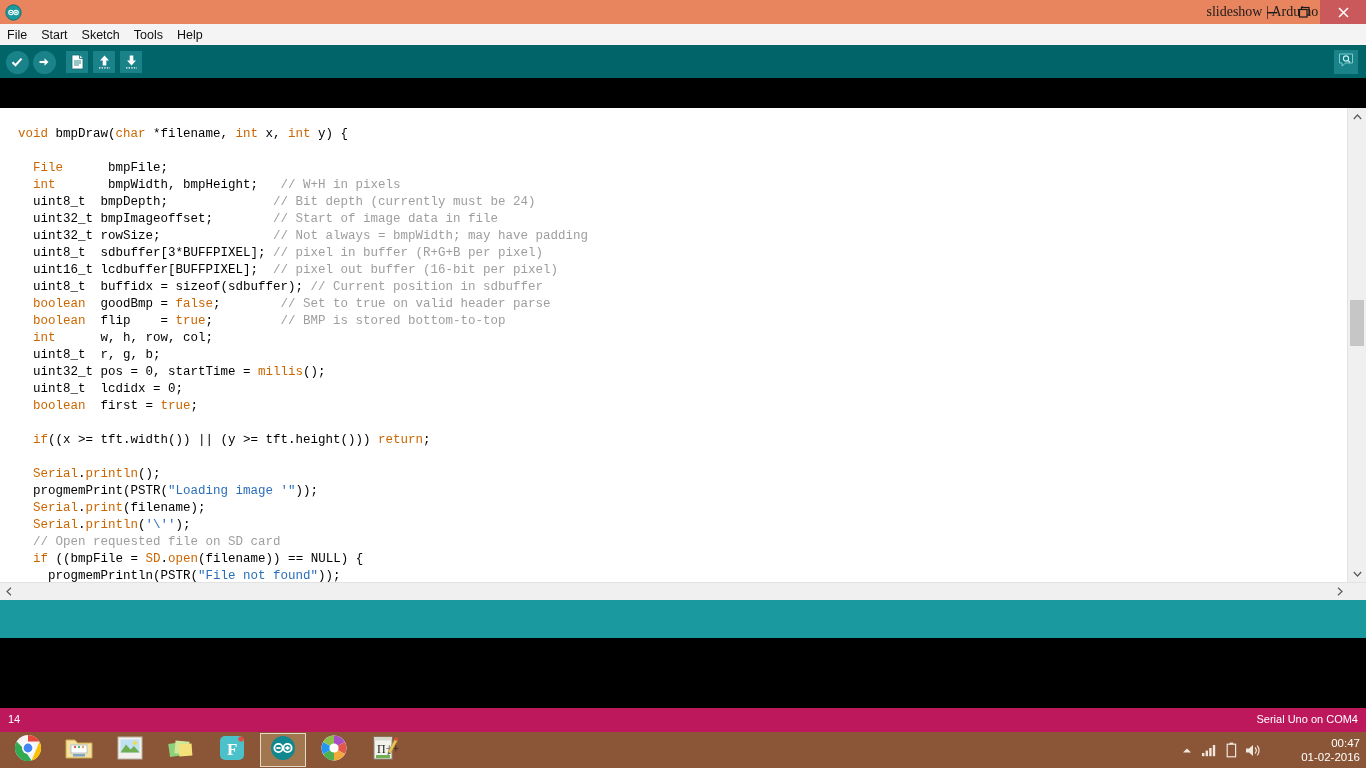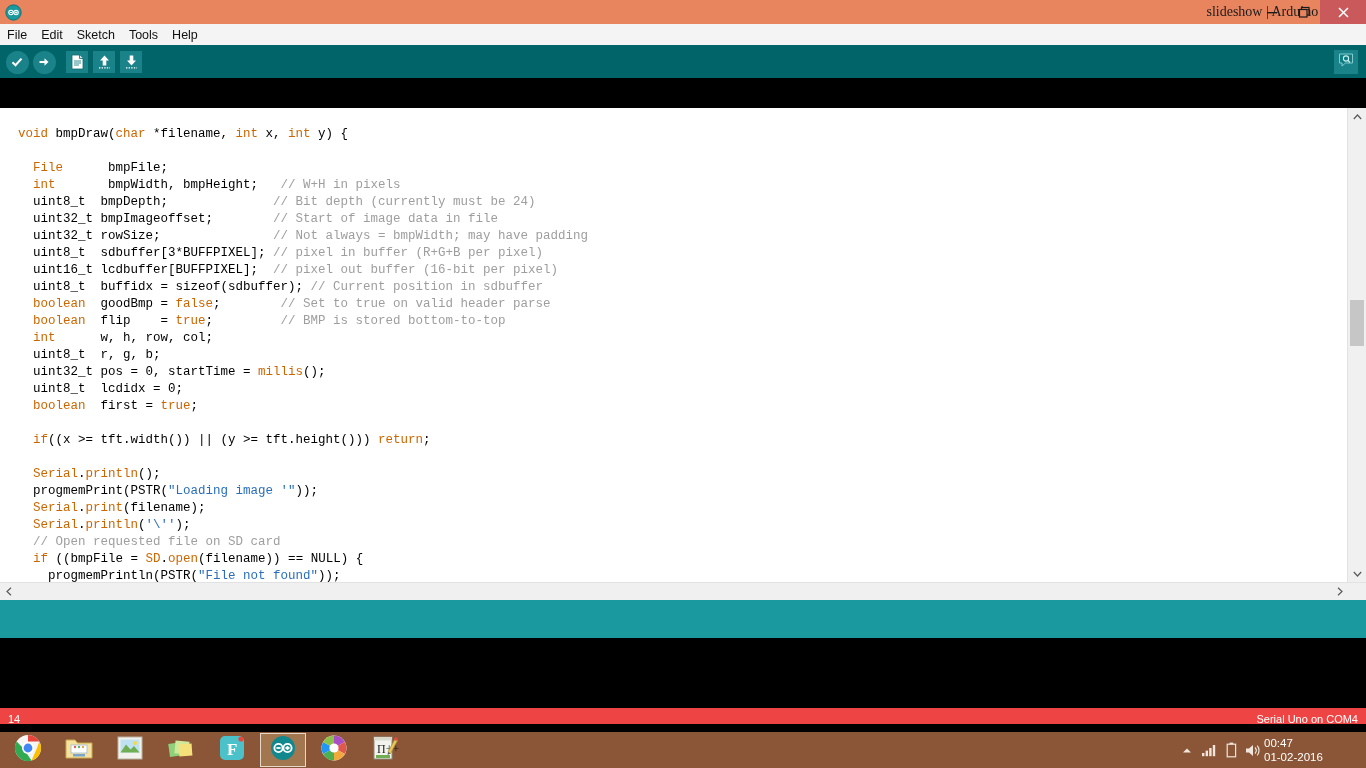--- a/index.html
+++ b/index.html
@@ -138,22 +138,22 @@
   
   .statusstrip {
     position: absolute; left: 0; top: 600px; width: 1366px; height: 38px;
     background: #1A9A9E;
   }
   .console {
     position: absolute; left: 0; top: 638px; width: 1366px; height: 70px;
     background: #000000;
   }
   .bottombar {
-    position: absolute; left: 0; top: 708px; width: 1366px; height: 16px;
-    background: #ef4444; color: #ffffff; font-size: 11px; text-align: right;
+    position: absolute; left: 0; top: 708px; width: 1366px; height: 24px;
+    background: #be185d; color: #ffffff; font-size: 11px; text-align: right;
   }
   .bb-line { position: absolute; left: 8px; top: 5px; }
   .bb-board { position: absolute; right: 8px; top: 5px; }
 
   
   .taskbar {
     position: absolute; left: 0; top: 732px; width: 1366px; height: 36px;
     background: #8A5637;
     display: flex; align-items: center;
   }
@@ -165,21 +165,21 @@
   .tbi.active { background: #A2764F; border: 1px solid #e6d8c8; box-sizing: border-box; }
   .tray {
     position: absolute; right: 0; top: 0; height: 36px;
     display: flex; align-items: center;
   }
   .tray-ico {
     width: 22px; height: 36px; display: flex; align-items: center; justify-content: center;
     color: #f0e6dc;
   }
   .clock {
-    width: 96px; text-align: left; color: #fff; font-size: 11.5px;
+    width: 96px; text-align: right; color: #fff; font-size: 11.5px;
     line-height: 14px; padding-right: 6px;
   }
 </style>
 </head>
 <body>
 
 <div id="app">
 
   <div class="titlebar">
     <div class="title-logo">
@@ -208,21 +208,21 @@
       <div class="wc close">
         <svg width="13" height="13" viewBox="0 0 13 13">
           <path d="M2 2 L11 11 M11 2 L2 11" stroke="#ffffff" stroke-width="1.5"></path>
         </svg>
       </div>
     </div>
   </div>
 
   <div class="menubar">
     <div class="menu-item">File</div>
-    <div class="menu-item">Edit</div>
+    <div class="menu-item">Start</div>
     <div class="menu-item">Sketch</div>
     <div class="menu-item">Tools</div>
     <div class="menu-item">Help</div>
   </div>
 
   <div class="toolbar">
     <div class="tb-btn" style="left:5px;">
       <div class="tb-round">
         <svg width="14" height="14" viewBox="0 0 14 14">
             <path d="M2.5 7.2 L5.5 10.2 L11.5 3.6" stroke="#ffffff" stroke-width="2.1" fill="none"></path>

